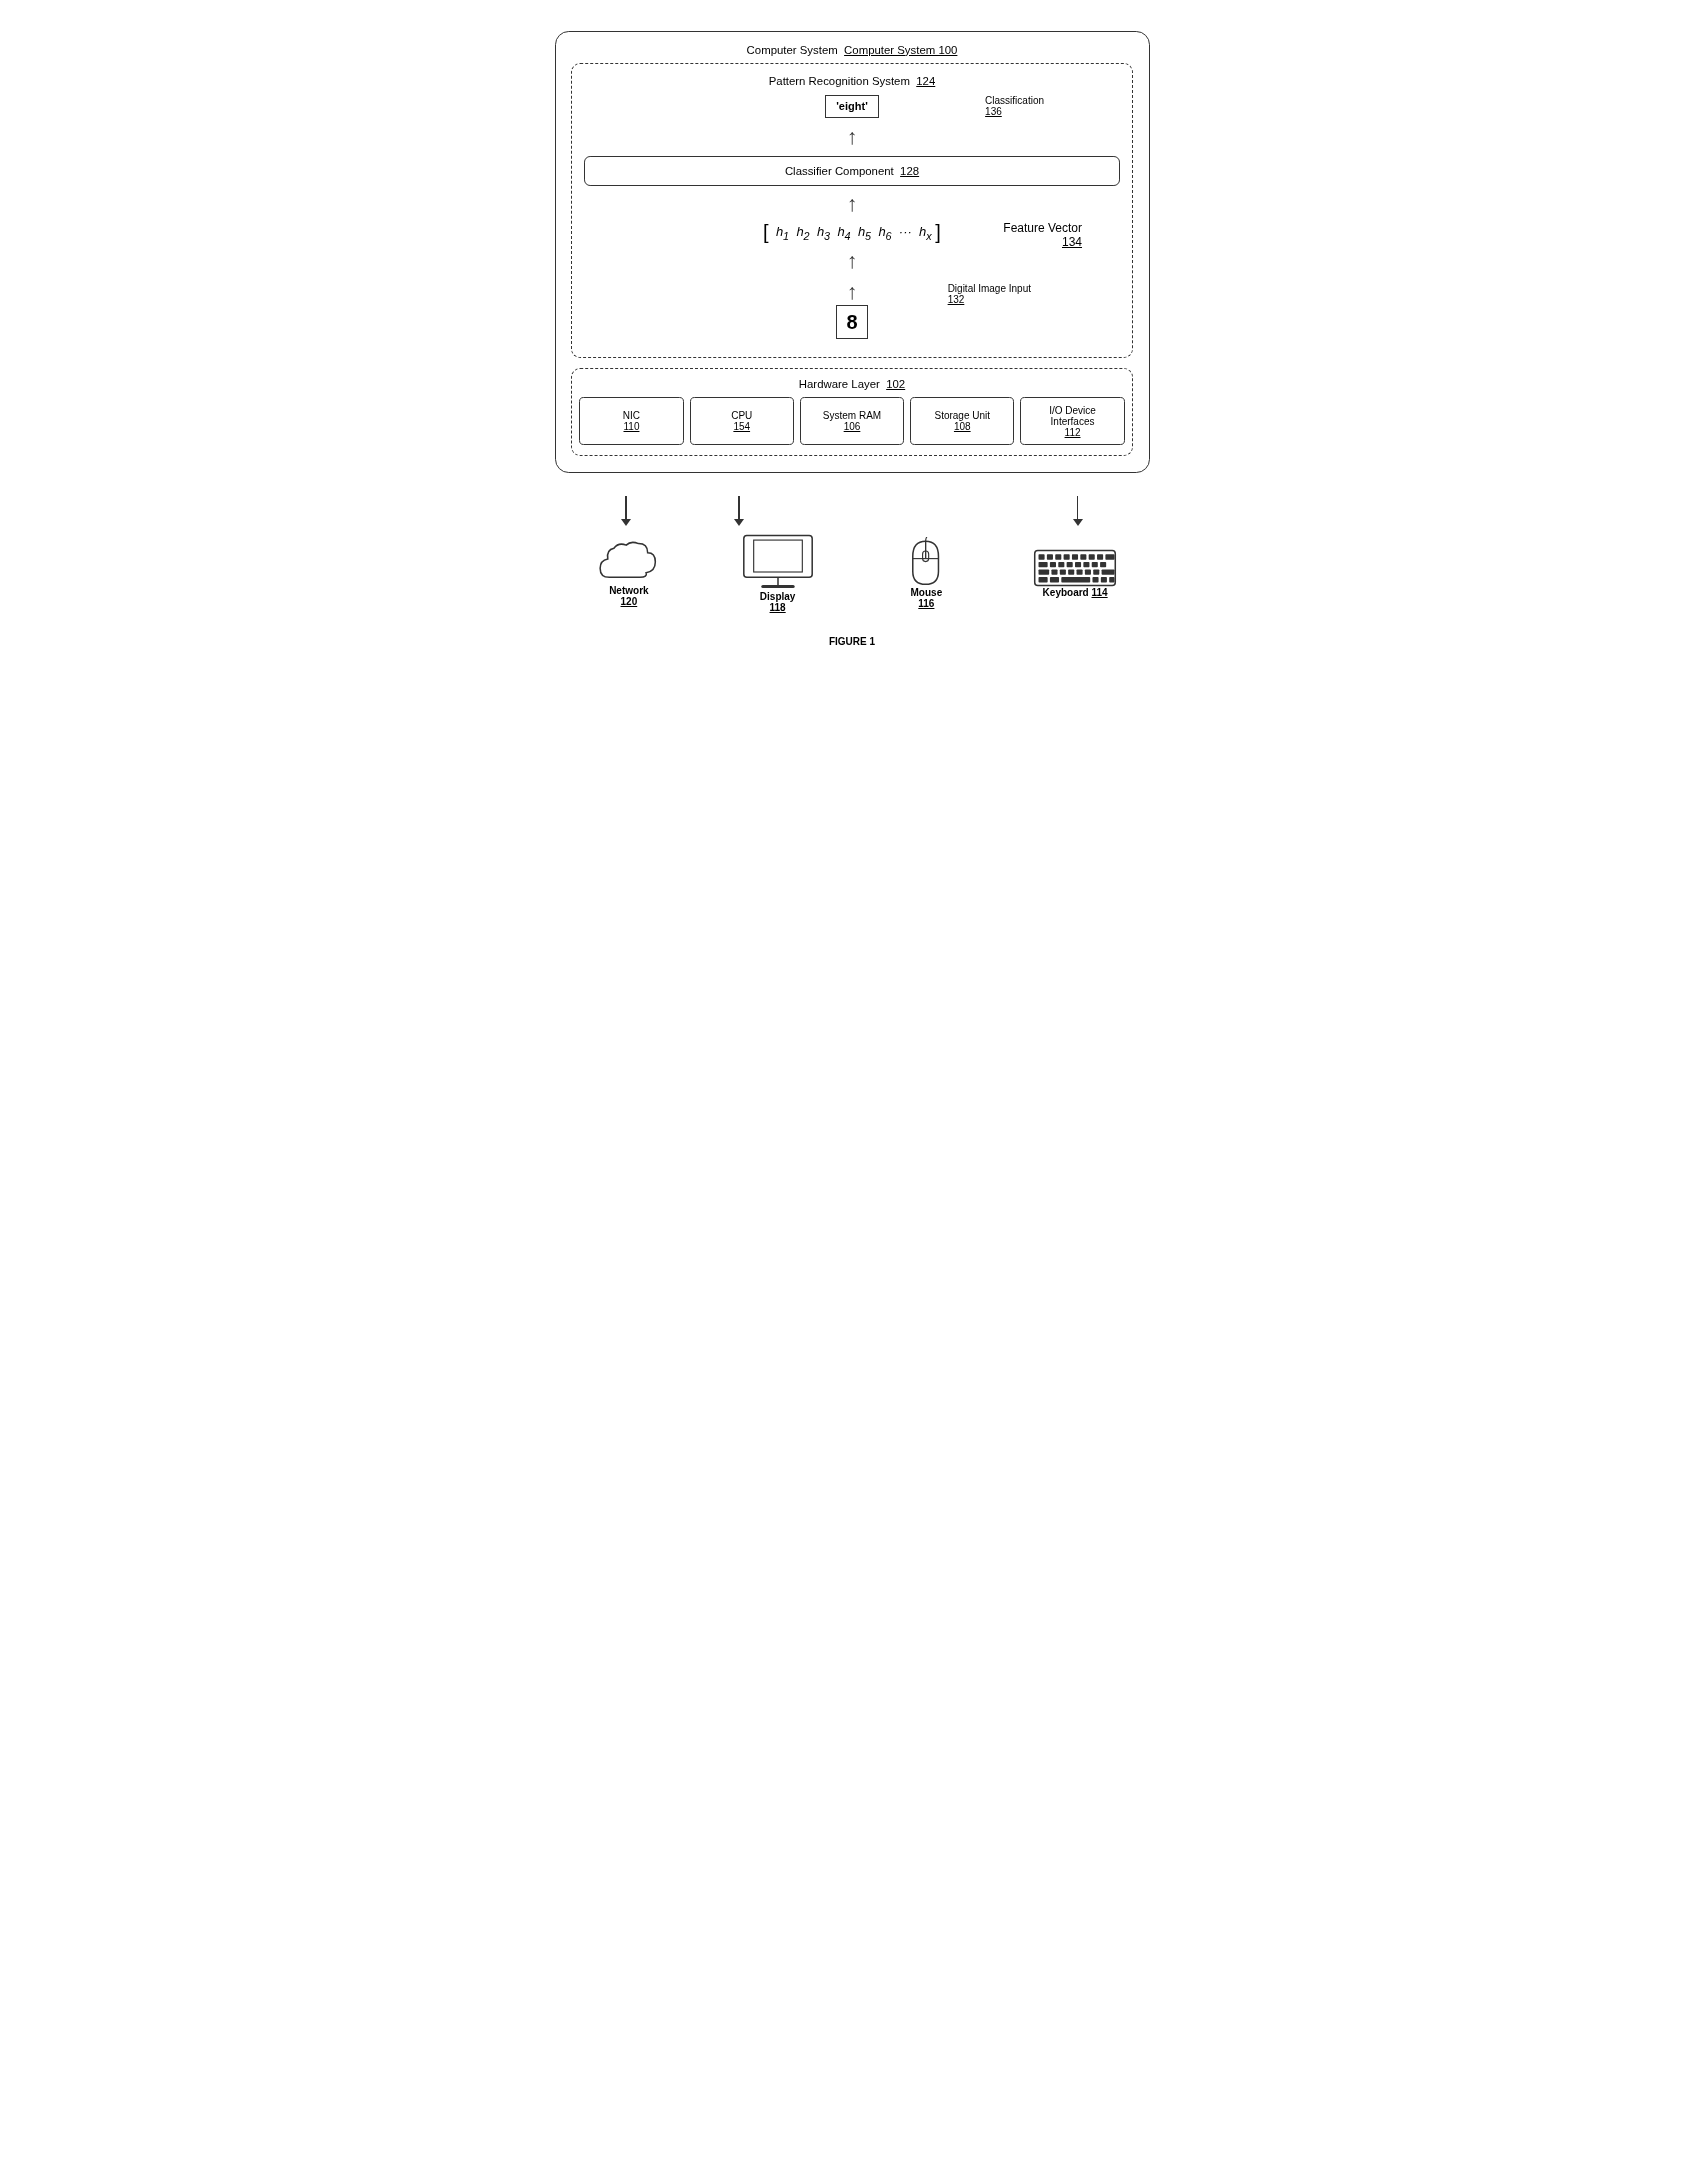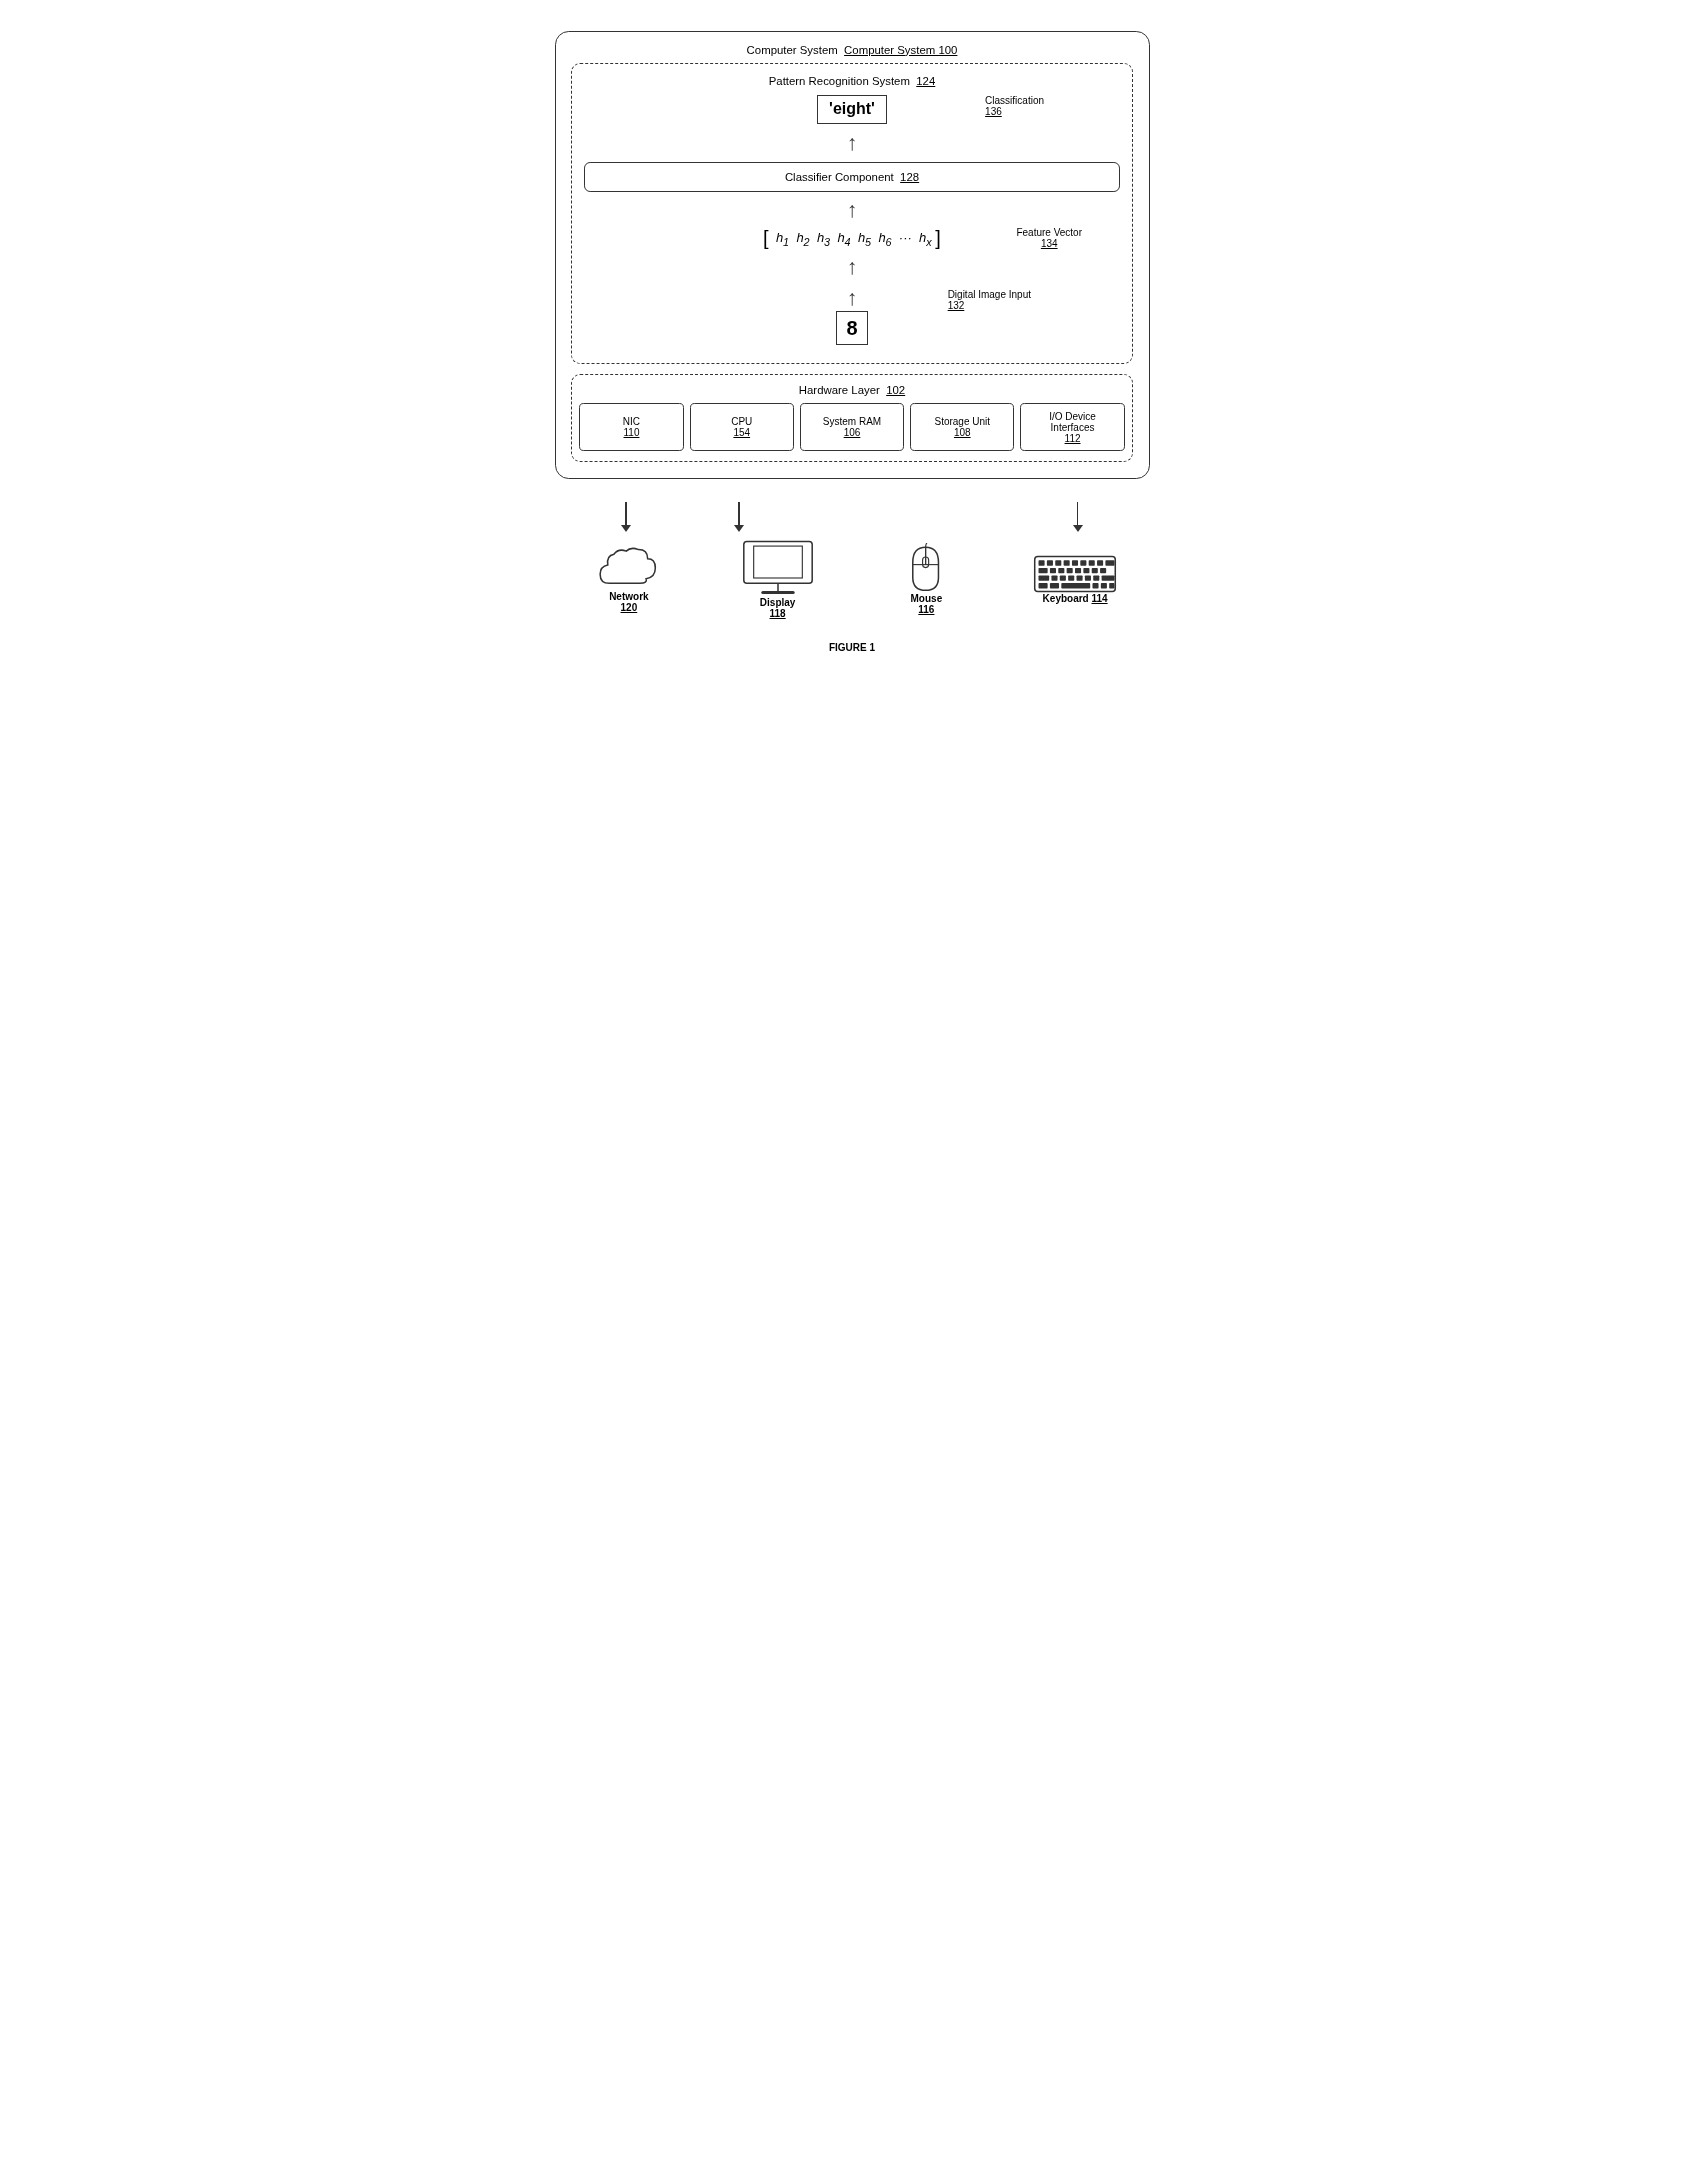--- a/index.html
+++ b/index.html
@@ -44,21 +44,21 @@
     .classification-area {
       display: flex;
       align-items: flex-start;
       justify-content: center;
       margin-bottom: 7.6px;
       position: relative;
     }
     .eight-box {
       border: 1.5px solid #333;
       padding: 4.6px 10.7px;
-      font-size: 16px;
+      font-size: 11px;
       font-weight: bold;
       display: inline-block;
       position: relative;
     }
     
     .arrow-up {
       display: flex;
       justify-content: center;
       margin: 4.6px 0;
       font-size: 21.4px;
@@ -236,21 +236,21 @@
       </div>
 
       <div class="arrow-up">↑</div>
 
       <div class="feature-vector-area">
         <div style="font-size:13px; font-style:italic;">
           <span style="font-size:20px; vertical-align:middle; font-style:normal;">[</span>
           &nbsp;<i>h</i><sub>1</sub>&nbsp; <i>h</i><sub>2</sub>&nbsp; <i>h</i><sub>3</sub>&nbsp; <i>h</i><sub>4</sub>&nbsp; <i>h</i><sub>5</sub>&nbsp; <i>h</i><sub>6</sub>&nbsp; ···&nbsp; <i>h</i><sub>x</sub>
           <span style="font-size:20px; vertical-align:middle; font-style:normal;">]</span>
         </div>
-        <div style="position:absolute; right:38px; top:0; font-size:10px; text-align:center;">
+        <div style="position:absolute; right:38px; top:0; font-size:12px; text-align:right;">
           Feature Vector<br><span class="box-label-underline">134</span>
         </div>
       </div>
 
       <div class="arrow-up">↑</div>
 
 
       <div style="display:flex; align-items:flex-start; justify-content:center; margin: 6.1px 0; position:relative;">
         <div style="display:flex; flex-direction:column; align-items:center;">
           <div class="arrow-up" style="margin:0;">↑</div>

